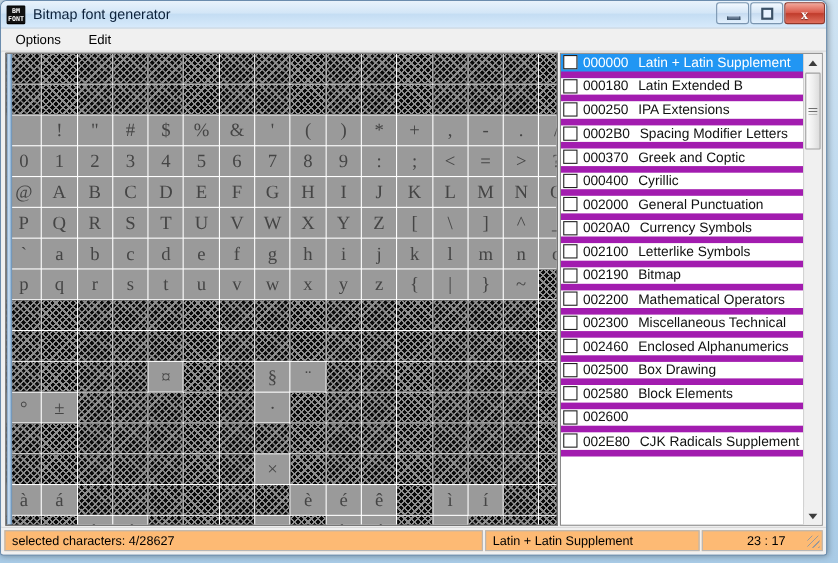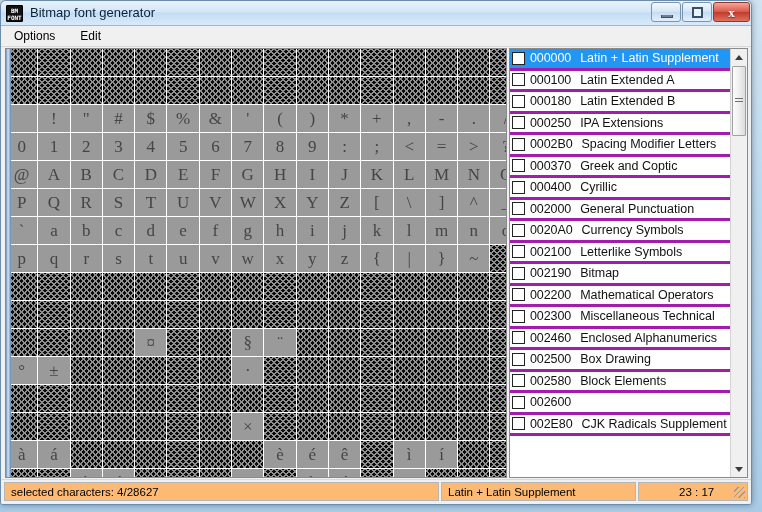--- a/index.html
+++ b/index.html
@@ -112,21 +112,21 @@
   #listpane{
     position:absolute; left:508px; top:0; right:3px; bottom:0;
     border:1px solid #8a8a8a; background:#fff; overflow:hidden;
   }
   #list{
     position:absolute; left:0; top:0; right:17px; bottom:0;
     overflow:hidden;
   }
   .lrow{
     display:flex; align-items:center; height:21.5px;
-    border-bottom:3px solid #a21caf; padding-left:2px;
+    border-bottom:6px solid #a21caf; padding-left:2px;
     font-size:12.5px; color:#111; white-space:nowrap;text-align:right;
   }
   .lrow.sel{ background:#2196f3; color:#fff; }
   .lrow.sel .lname, .lrow.sel .lcode{ color:#fff; }
   .cbx{
     flex:0 0 auto; width:13px; height:13px; margin-right:5px;
     border:1.6px solid #222; background:#fff;
   }
   .lcode{ font-family:"Liberation Sans", sans-serif; letter-spacing:-0.1px; margin-right:9px; }
   .lname{ }
@@ -473,25 +473,20 @@
 
     <div id="listpane">
       <div id="list">
           <div class="lrow sel">
             <span class="cbx"></span>
             <span class="lcode">000000</span>
             <span class="lname">Latin + Latin Supplement</span>
           </div>
           <div class="lrow">
             <span class="cbx"></span>
-            <span class="lcode">000100</span>
-            <span class="lname">Latin Extended A</span>
-          </div>
-          <div class="lrow">
-            <span class="cbx"></span>
             <span class="lcode">000180</span>
             <span class="lname">Latin Extended B</span>
           </div>
           <div class="lrow">
             <span class="cbx"></span>
             <span class="lcode">000250</span>
             <span class="lname">IPA Extensions</span>
           </div>
           <div class="lrow">
             <span class="cbx"></span>

